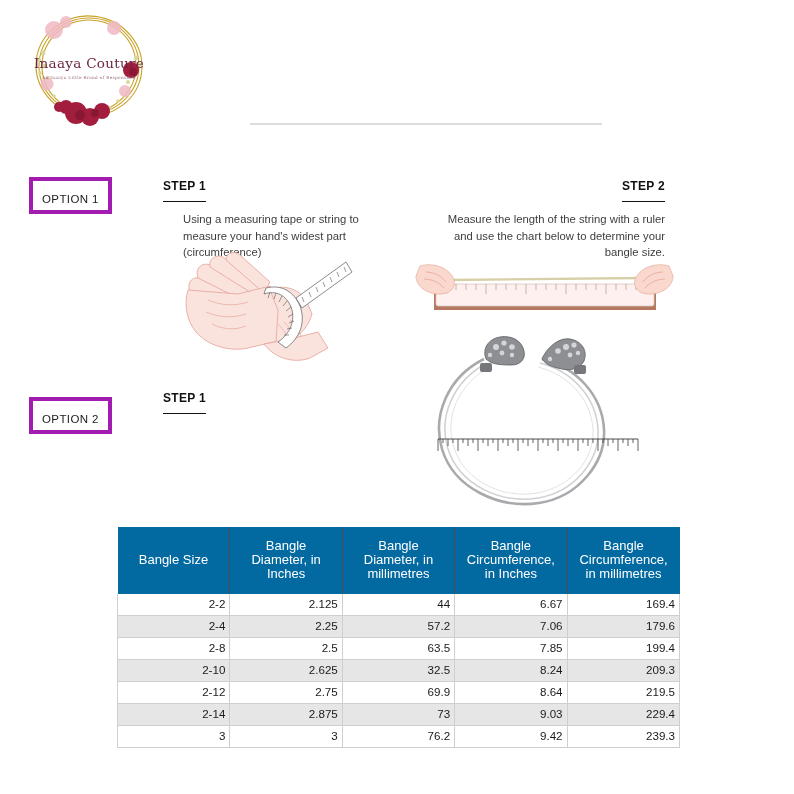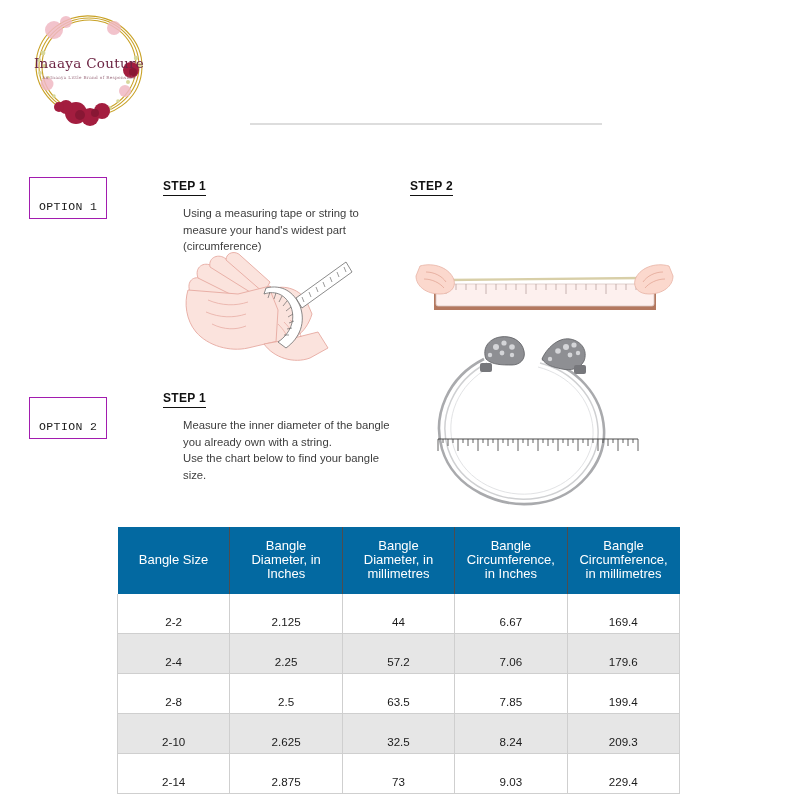--- a/index.html
+++ b/index.html
@@ -57,54 +57,53 @@
   #title-rule {
     margin-top: 5px;
     height: 2px;
     background: #dddddd;
     width: 100%;
   }
 
   
   .option-badge {
     position: absolute;
-    border: 1px solid #a21caf;
+    border: 4px solid #a21caf;
     background: #ffffff;
     font-size: 11.5px;
     letter-spacing: 0.4px;
     color: #1b1b1b;
-    padding: 22px 9px 5px 9px;
+    padding: 12px 9px 5px 9px;
     white-space: nowrap;
-    font-family: Liberation Mono, monospace;
   }
   #option-1-badge { left: 29px; top: 177px; }
   #option-2-badge { left: 29px; top: 389px; margin-top: 8px; }
 
   
   .step-block { position: absolute; }
   .step-heading {
     font-size: 12px;
     font-weight: bold;
     letter-spacing: 0.3px;
     color: #111111;
     display: inline-block;
     border-bottom: 1.6px solid #111111;
-    padding-bottom: 2px;
+    padding-bottom: 8px;
   }
   .step-body {
     margin-top: 9px;
     font-size: 11.3px;
     line-height: 16.5px;
     color: #3d3d3d;
     white-space: pre-line;
     margin-left: 20px;
   }
 
   #step-1-block { left: 163px; top: 176px; width: 200px; }
-  #step-2-block { left: 410px; top: 176px; width: 255px; }
+  #step-2-block { left: 410px; top: 176px; width: 255px; text-align: right; }
   #option-2-step-block { left: 163px; top: 388px; width: 245px; }
 
   
   .illus { position: absolute; }
   #hand-illustration { left: 178px; top: 248px; width: 175px; height: 115px; }
   #ruler-illustration { left: 412px; top: 252px; width: 265px; height: 72px; }
   #bangle-illustration { left: 424px; top: 333px; width: 230px; height: 180px; }
 
   
   #size-table {
@@ -124,22 +123,22 @@
     padding: 12px 4px 13px 4px;
     text-align: center;
     vertical-align: middle;
     border-right: 1px solid #4d4d4f;
     white-space: pre-line;
   }
   #size-table th:last-child { border-right: none; }
   #size-table td {
     font-size: 11.6px;
     color: #1b1b1b;
-    text-align: center;
-    padding: 21px 4px 5px 4px;
+    text-align: right;
+    padding: 3px 4px 5px 4px;
     border: 1px solid #cfcfcf;
     border-top: none;
   }
   #size-table tbody tr:nth-child(odd)  td { background: #ffffff; }
   #size-table tbody tr:nth-child(even) td { background: #e6e6e6; }
   #size-table td:first-child { border-left: 1px solid #cfcfcf; }
   #size-table td:last-child  { border-right: 1px solid #cfcfcf; margin-left: 30px; }
 </style>
 </head>
 <body>
@@ -200,20 +199,23 @@
 
 <div class="step-block" id="step-1-block">
   <div class="step-heading">STEP 1</div>
   <div class="step-body">Using a measuring tape or string to
 measure your hand's widest part
 (circumference)</div>
 </div>
 
 <div class="step-block" id="step-2-block">
   <div class="step-heading">STEP 2</div>
+  <div class="step-body">Measure the length of the string with a ruler
+and use the chart below to determine your
+bangle size.</div>
 </div>
 
 <div class="illus" id="hand-illustration">
   <svg viewBox="0 0 175 115" width="175" height="115">
     <g stroke="#e7a9a0" stroke-width="0.9" fill="#fbe3dd">
       <path d="M12 44 C8 33 16 27 24 31 L70 50 L66 64 Z"></path>
       <path d="M20 30 C16 19 26 13 34 18 L78 42 L72 56 Z"></path>
       <path d="M32 19 C30 9 41 5 48 11 L86 36 L80 49 Z"></path>
       <path d="M48 12 C48 4 58 2 63 8 L92 34 L86 45 Z"></path>
       <path d="M10 42 C6 55 8 72 18 84 C30 98 52 104 70 100 L104 92 L108 60 L92 38 L60 46 Z"></path>
@@ -291,24 +293,20 @@
       <path d="M251 20 C243 20 235 24 231 30"></path>
       <path d="M253 27 C245 27 237 31 233 36"></path>
     </g>
   </svg>
 </div>
 
 <div class="option-badge" id="option-2-badge">OPTION 2</div>
 
 <div class="step-block" id="option-2-step-block">
   <div class="step-heading">STEP 1</div>
-  <div class="step-body">Measure the inner diameter of the bangle
-you already own with a string.
-Use the chart below to find your bangle
-size.</div>
 </div>
 
 <div class="illus" id="bangle-illustration">
   <svg viewBox="0 0 230 180" width="230" height="180">
     <g fill="none" stroke="#a9aaad" stroke-width="2.6">
       <path d="M60 26 C24 44 8 82 18 116 C30 156 76 176 115 170 C154 164 182 130 180 96 C178 62 152 34 118 26"></path>
     </g>
     <g fill="none" stroke="#cfd0d2" stroke-width="1.5">
       <path d="M63 30 C29 48 14 84 24 116 C36 153 78 171 114 165 C150 159 176 128 174 96 C172 64 148 38 116 30"></path>
     </g>
@@ -427,20 +425,27 @@
         <td>199.4</td>
       </tr>
       <tr>
         <td>2-10</td>
         <td>2.625</td>
         <td>32.5</td>
         <td>8.24</td>
         <td>209.3</td>
       </tr>
       <tr>
+        <td>2-12</td>
+        <td>2.75</td>
+        <td>69.9</td>
+        <td>8.64</td>
+        <td>219.5</td>
+      </tr>
+      <tr>
         <td>2-14</td>
         <td>2.875</td>
         <td>73</td>
         <td>9.03</td>
         <td>229.4</td>
       </tr>
       <tr>
         <td>3</td>
         <td>3</td>
         <td>76.2</td>

